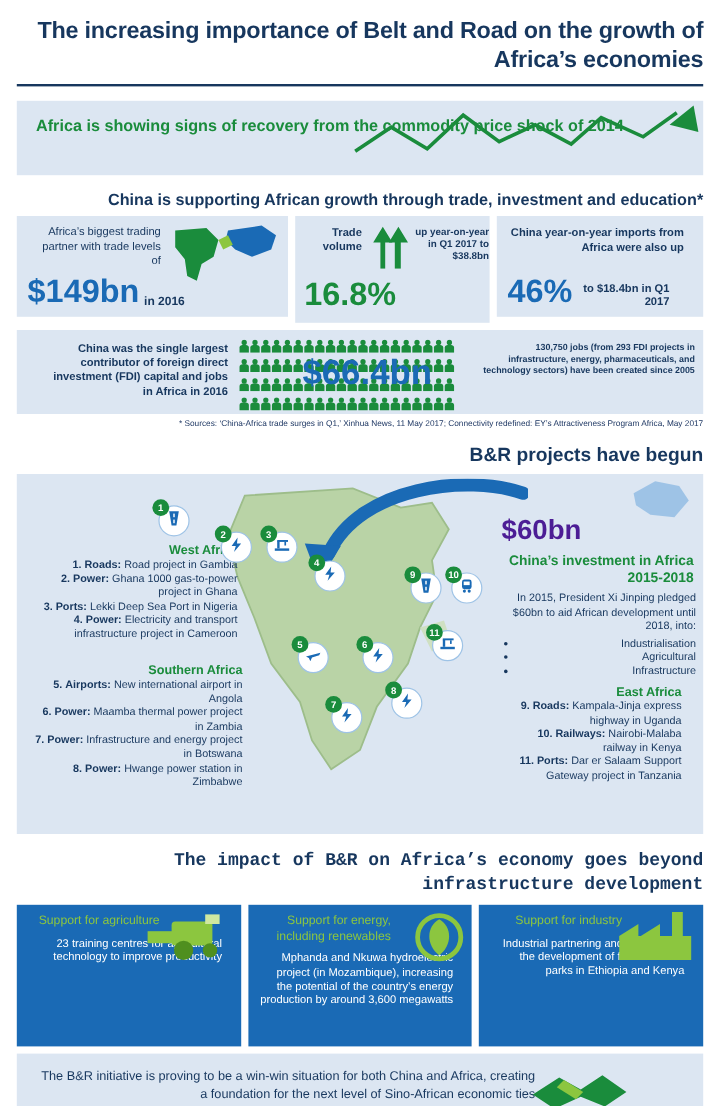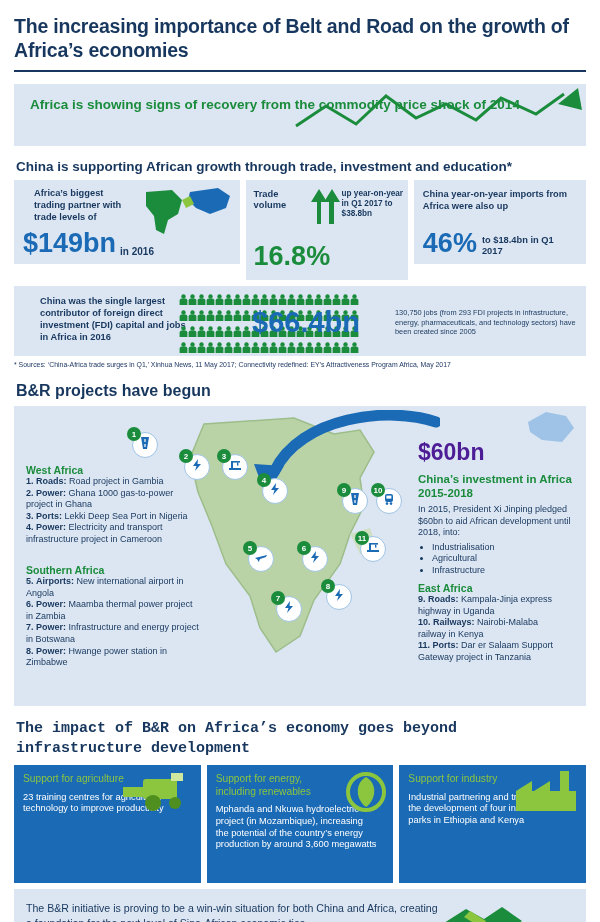--- a/index.html
+++ b/index.html
@@ -4,21 +4,21 @@
 <style>
   * { box-sizing: border-box; margin: 0; padding: 0; }
   body {
     width: 600px; height: 922px;
     font-family: "Liberation Sans", sans-serif;
     background: #ffffff;
     color: #1f3864;
     overflow: hidden;
     position: relative;
   }
-  .page { position: relative; width: 600px; height: 922px; padding: 0 14px; }
+  .page { position: relative; width: 600px; height: 922px; padding: 0 14px; text-align: right; }
 
   
   .title {
     color: #17375e;
     font-size: 19.5px;
     font-weight: bold;
     line-height: 24px;
     padding-top: 14px;
     letter-spacing: -0.2px;
   }
@@ -56,27 +56,27 @@
   .sec-head.impact { font-size: 15px; line-height: 20px; font-family: Liberation Mono, monospace; }
 
   
   .stats-row { display: flex; gap: 6px; }
   .card {
     background: #dce6f2;
     position: relative;
     overflow: hidden;
   }
   .c1 { width: 228px; height: 84px; }
-  .c2 { width: 164px; height: 100px; }
+  .c2 { width: 164px; height: 89px; }
   .c3 { width: 174px; height: 84px; }
 
   .card-lead {
     color: #17375e;
     font-size: 9.3px;
-    font-weight: bold;
+    font-weight: normal;
     line-height: 12px;
     padding: 7px 0 0 20px;
     width: 120px;
   }
   .big-num {
     color: #1a6ab5;
     font-weight: bold;
     font-size: 27px;
     line-height: 27px;
   }
@@ -120,22 +120,22 @@
     position: absolute; left: 26px; top: 9px; width: 150px;
     color: #17375e; font-size: 9.3px; font-weight: bold; line-height: 12px;
   }
   .fdi-people { position: absolute; left: 165px; top: 8px; width: 200px; }
   .ppl-row { letter-spacing: 0.5px; line-height: 10px; font-size: 0; }
   .fdi-num {
     position: absolute; left: 238px; top: 20px;
     color: #1a6ab5; font-weight: bold; font-size: 29px;
   }
   .fdi-note {
-    position: absolute; right: 7px; top: 22px; width: 184px;
-    color: #17375e; font-size: 7.4px; font-weight: normal; line-height: 9.5px;
+    position: absolute; right: 7px; top: 10px; width: 184px;
+    color: #17375e; font-size: 7.4px; font-weight: bold; line-height: 9.5px;
   }
   .source {
     margin-top: 5px;
     font-size: 6.9px;
     color: #1f3864;
   }
 
   
   .panel {
     background: #dce6f2;

